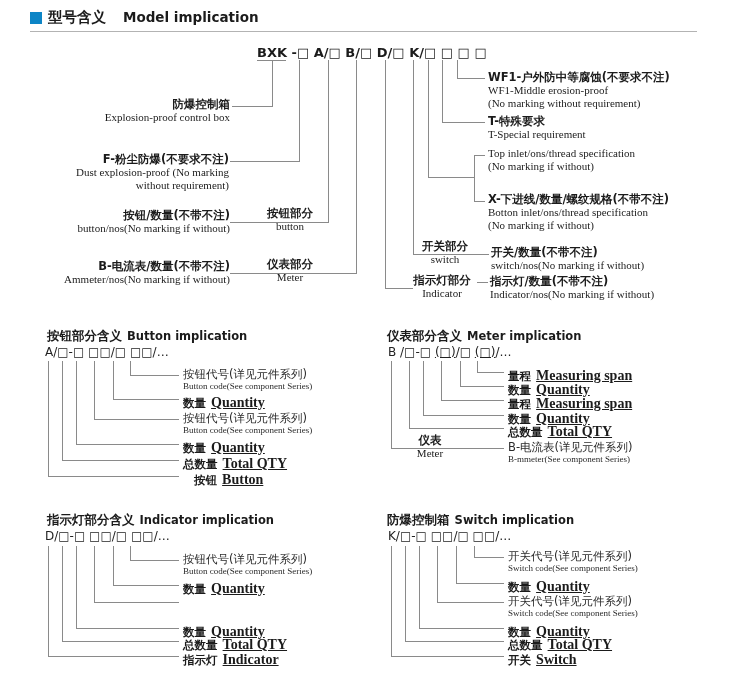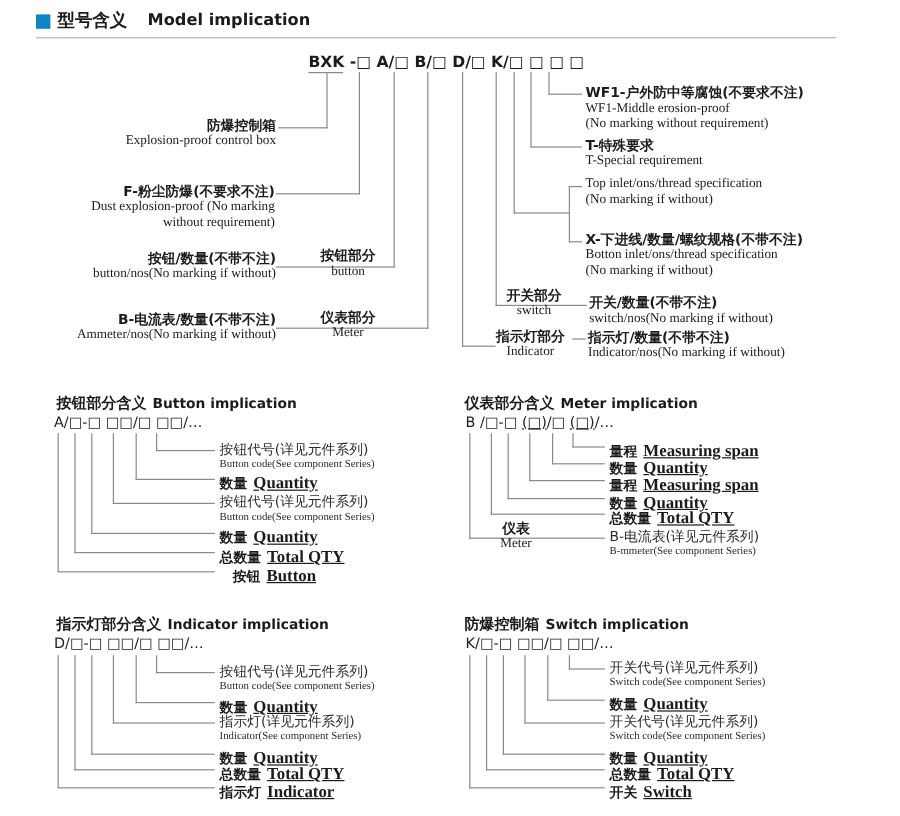--- a/index.html
+++ b/index.html
@@ -209,24 +209,20 @@
   <div class="ln elbR" style="left:113px;top:546px;width:65px;height:39px;"></div>
   <div class="ln elbR" style="left:130px;top:546px;width:48px;height:14px;"></div>
   <div class="abs" style="left:183px;top:553px;">
     <div class="cnr">按钮代号(详见元件系列)</div>
     <div class="ens">Button code(See component Series)</div>
   </div>
   <div class="abs" style="left:183px;top:578px;">
     <span class="cn">数量</span>
     <span class="enb">Quantity</span>
   </div>
-  <div class="abs" style="left:183px;top:595px;">
-    <div class="cnr">指示灯(详见元件系列)</div>
-    <div class="ens">Indicator(See component Series)</div>
-  </div>
   <div class="abs" style="left:183px;top:621px;">
     <span class="cn">数量</span>
     <span class="enb">Quantity</span>
   </div>
   <div class="abs" style="left:183px;top:634px;">
     <span class="cn">总数量</span>
     <span class="enb">Total QTY</span>
   </div>
   <div class="abs" style="left:183px;top:649px;">
     <span class="cn">指示灯</span>

